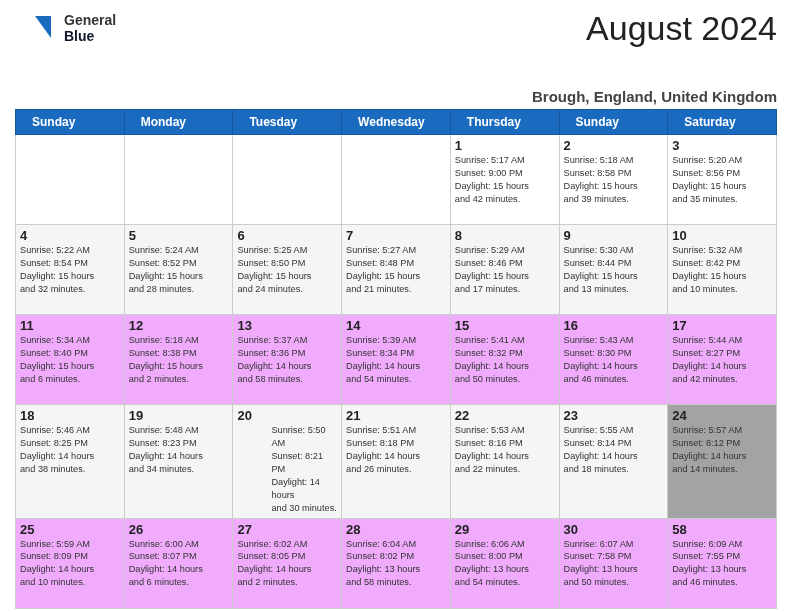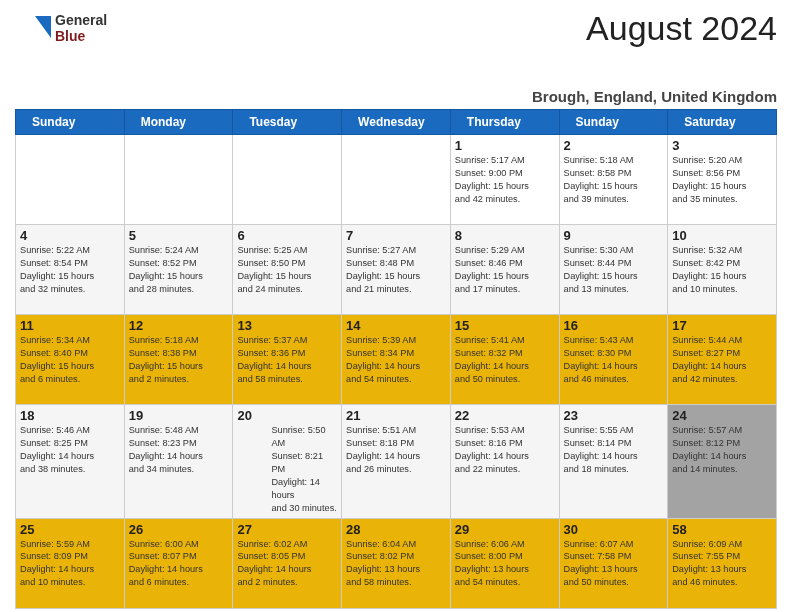--- a/index.html
+++ b/index.html
@@ -19,21 +19,21 @@
     }
     .header-row {
       display: flex;
       justify-content: space-between;
       align-items: flex-start;
       margin-bottom: 4px;
     }
     .logo {
       display: flex;
       align-items: center;
-      gap: 4px;
+      gap: 13px;
     }
     .title-block {
       text-align: right;
     }
     .month-title {
       font-size: 34px;
       font-weight: 300;
       color: #222;
       line-height: 1.1;
     }
@@ -58,21 +58,21 @@
       padding: 5px 16px;
       text-align: left;
       border: 1px solid #1558a0;
     }
     .calendar td {
       border: 1px solid #ccc;
       vertical-align: top;
       padding: 3px 4px;
       font-size: 9.5px;
       color: #333;
-      background: #eab308;
+      background: #f0abfc;
       height: 90px;
     }
     .calendar tr:nth-child(even) td {
       background: #f5f5f5;
     }
     .calendar tr:first-child td {
       background: #fff;
     }
     .day-num {
       font-size: 13px;
@@ -100,21 +100,21 @@
 <body>
 
 <div class="page">
   <div class="header-row">
     <div class="logo">
         <svg width="36" height="36" viewBox="0 0 36 36">
           <polygon points="20,6 36,6 36,28" fill="#1a6bbf"></polygon>
         </svg>
         <div>
           <div style="font-size: 14px; font-weight: bold; color: rgb(51, 51, 51); line-height: 1.15;">General</div>
-          <div style="font-size: 14px; font-weight: bold; color: #7f1d1d; line-height: 1.15;">Blue</div>
+          <div style="font-size: 14px; font-weight: bold; color: #0f172a; line-height: 1.15;">Blue</div>
         </div>
       </div>
     <div class="title-block">
       <div class="month-title">August 2024</div>
       <div class="location-title">Brough, England, United Kingdom</div>
     </div>
   </div>
 
   <table class="calendar">
     <thead>

